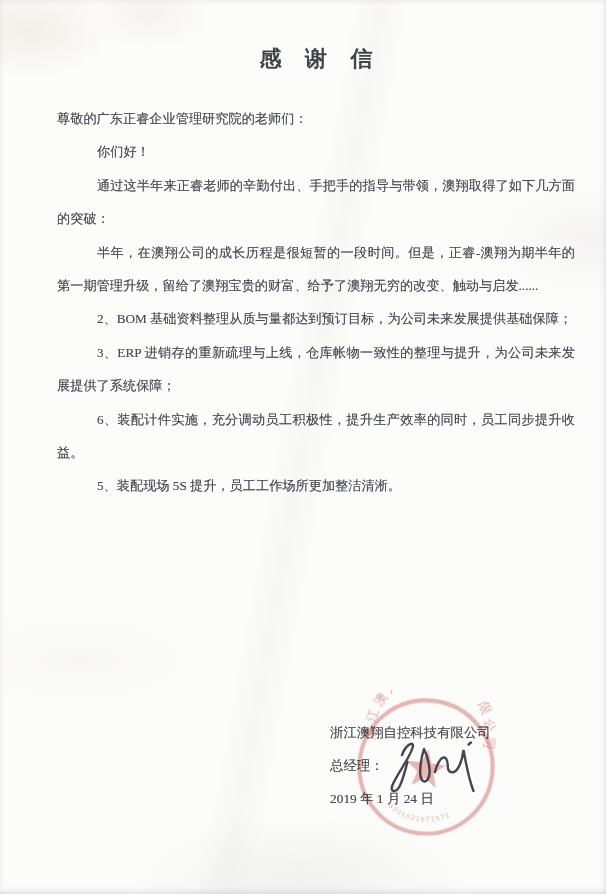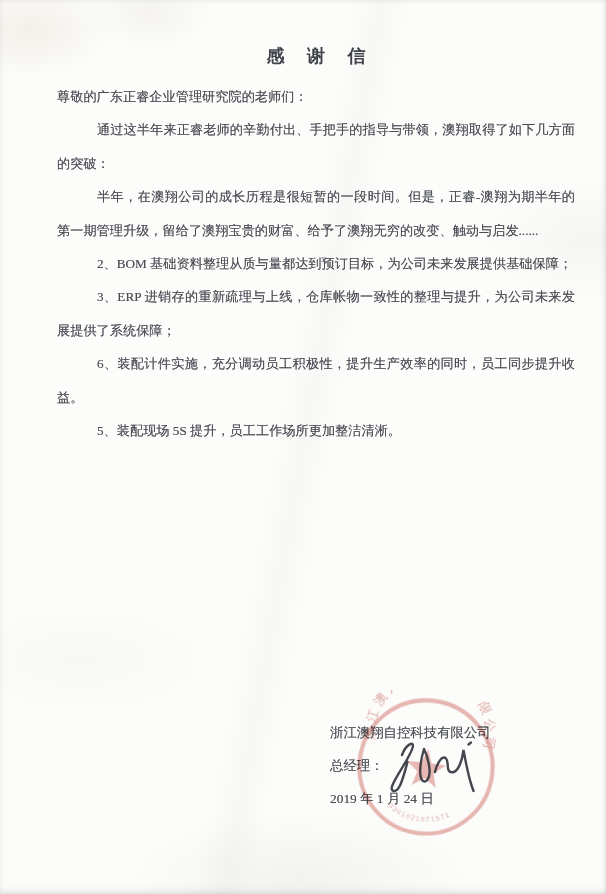--- a/index.html
+++ b/index.html
@@ -24,23 +24,23 @@
       inset 0 -4px 8px -4px rgba(130,130,128,0.35),
       inset -3px 0 7px -4px rgba(150,150,148,0.25),
       inset 0 3px 6px -4px rgba(170,168,160,0.25);
     color:#494b53;
   }
   .content{
     position:absolute;
     left:57px; top:44px; width:518px;
   }
   .title{
-    margin:0 0 12px 0;
+    margin:0 0 28px 0;
     text-align:center;
-    font-size:18px;
+    font-size:22px;
     font-weight:bold;
     letter-spacing:9px;
     text-indent:9px;
     color:#41434b;
   }
   .content p{
     margin:0;
     font-size:13.2px;
     line-height:33.4px;
     text-align:justify;
@@ -86,20 +86,21 @@
   }
 </style>
 </head>
 <body>
 
 <div class="page">
 
   <div class="content">
     <h1 class="title">感 谢 信</h1>
     <p class="salutation">尊敬的广东正睿企业管理研究院的老师们：</p>
+    <p>你们好！</p>
     <p>通过这半年来正睿老师的辛勤付出、手把手的指导与带领，澳翔取得了如下几方面的突破：</p>
     <p>半年，在澳翔公司的成长历程是很短暂的一段时间。但是，正睿-澳翔为期半年的第一期管理升级，留给了澳翔宝贵的财富、给予了澳翔无穷的改变、触动与启发......</p>
     <p>2、BOM 基础资料整理从质与量都达到预订目标，为公司未来发展提供基础保障；</p>
     <p>3、ERP 进销存的重新疏理与上线，仓库帐物一致性的整理与提升，为公司未来发展提供了系统保障；</p>
     <p>6、装配计件实施，充分调动员工积极性，提升生产效率的同时，员工同步提升收益。</p>
     <p>5、装配现场 5S 提升，员工工作场所更加整洁清淅。</p>
   </div>
 
   <div class="signature-block">
     <p>浙江澳翔自控科技有限公司</p>

